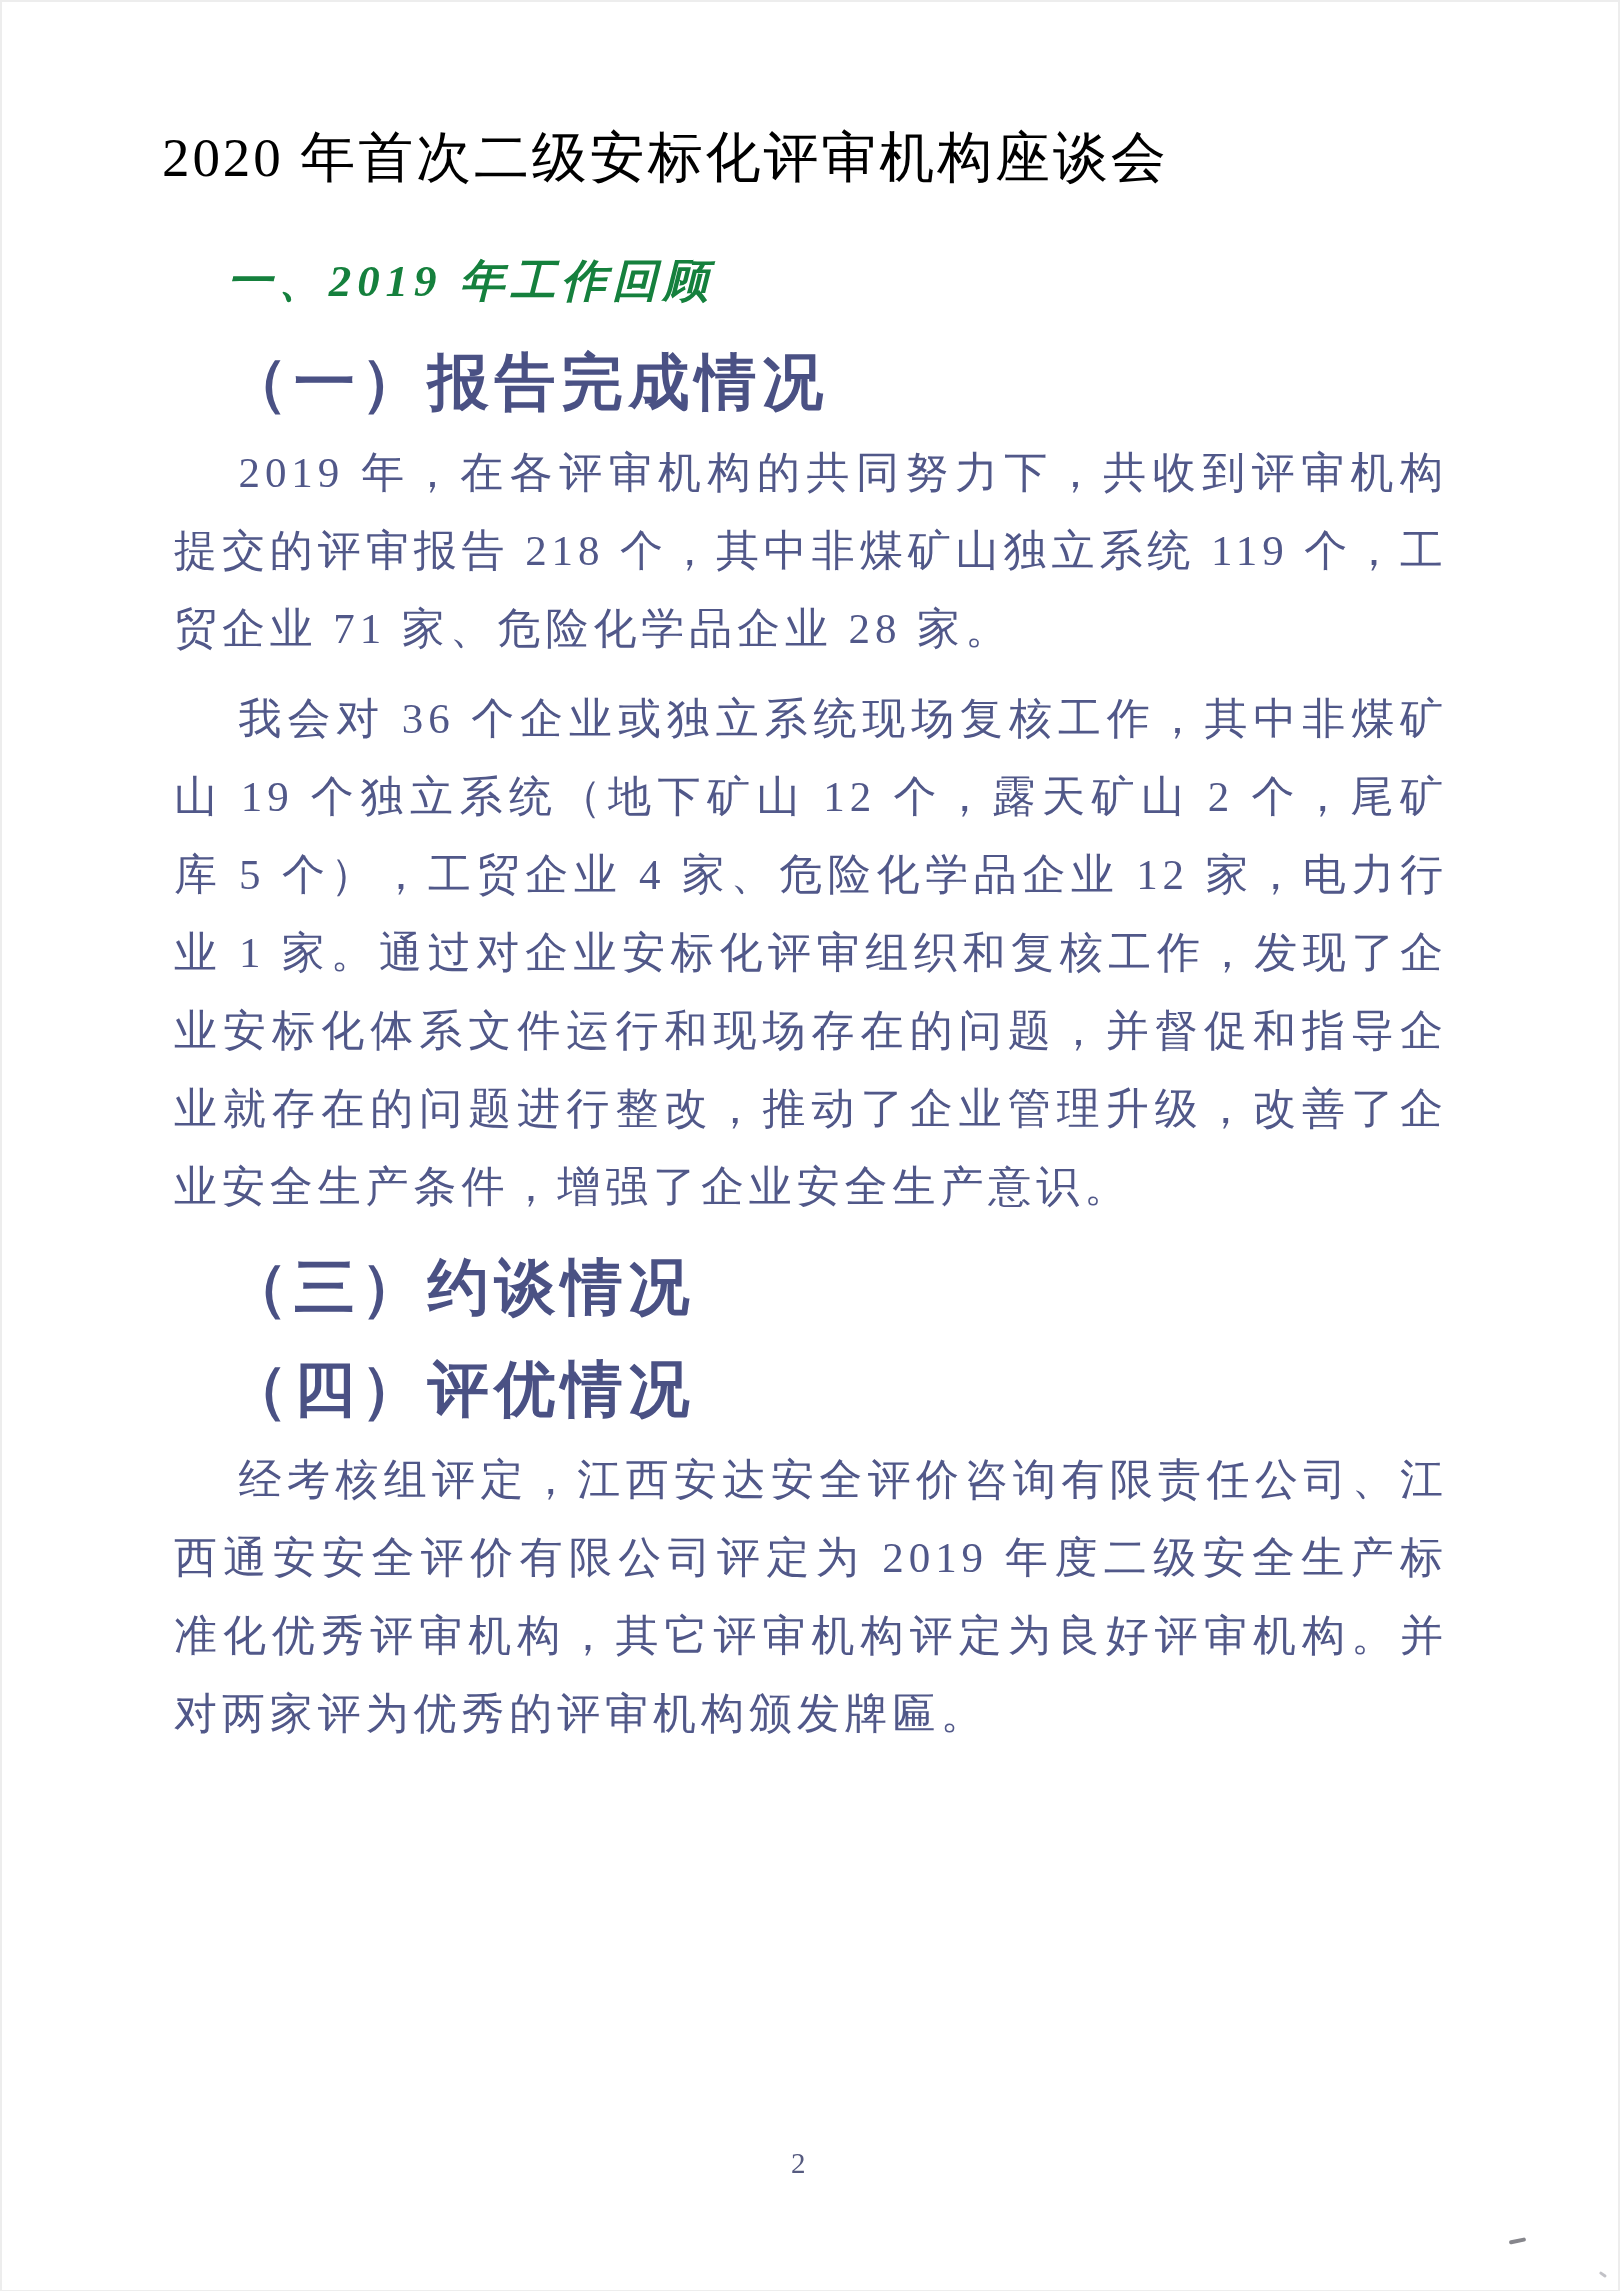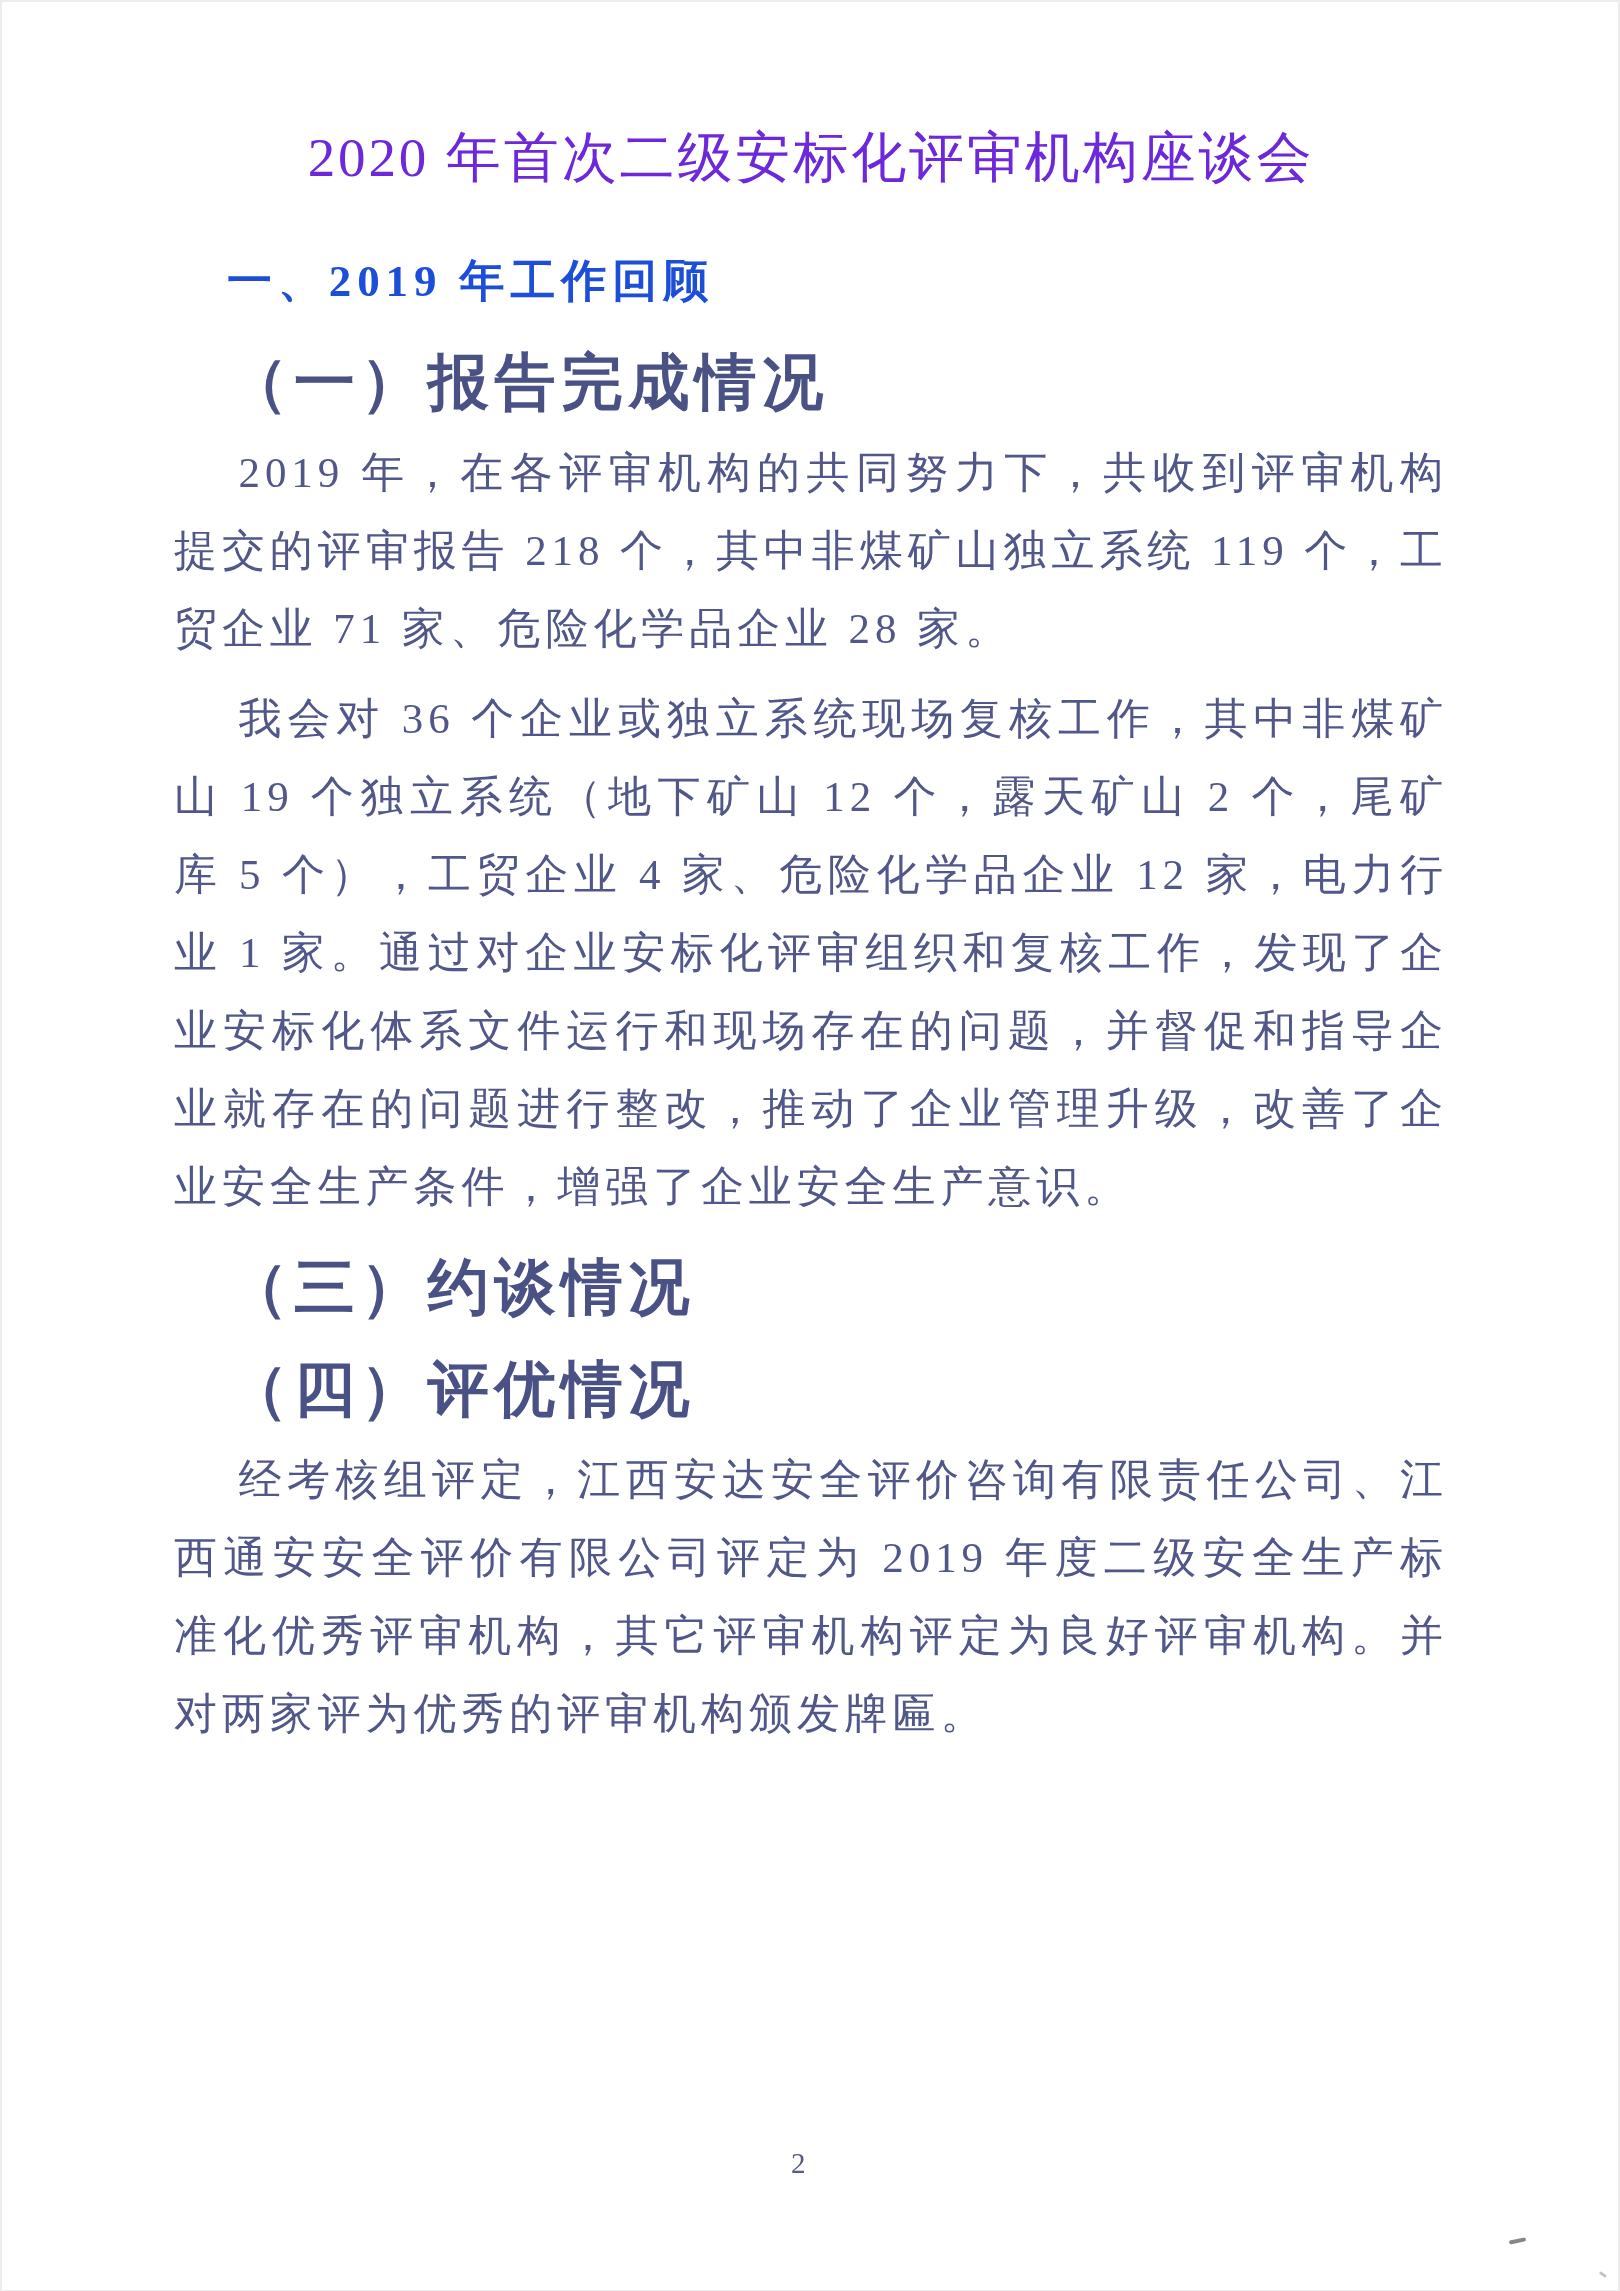--- a/index.html
+++ b/index.html
@@ -15,34 +15,35 @@
     background: #ffffff;
     box-shadow: inset 0 0 0 2px #ededed;
     overflow: hidden;
     font-family: "Liberation Serif", "DejaVu Serif", serif;
     color: #4e5487;
     box-sizing: border-box;
     padding: 125px 160px 0 162px;
   }
   .doc-title {
     margin: 0 0 51px 0;
-    text-align: center;
+    text-align: left;
     font-size: 55px;
     font-weight: 400;
     letter-spacing: 2.9px;
-    color: #6d28d9;
+    color: #000000;
     line-height: 1.2;
   }
   .chapter-heading {
     margin: 0 0 17.6px 65px;
     font-size: 45px;
     font-weight: 700;
     letter-spacing: 5.9px;
     line-height: 78px;
-    color: #1d4ed8;
+    color: #15803d;
+    font-style: italic;
   }
   .section-heading {
     margin: 23.5px 0 7.8px 65px;
     font-size: 61px;
     font-weight: 700;
     letter-spacing: 5.9px;
     line-height: 78px;
     color: #4a5184;
   }
   .doc-para {

